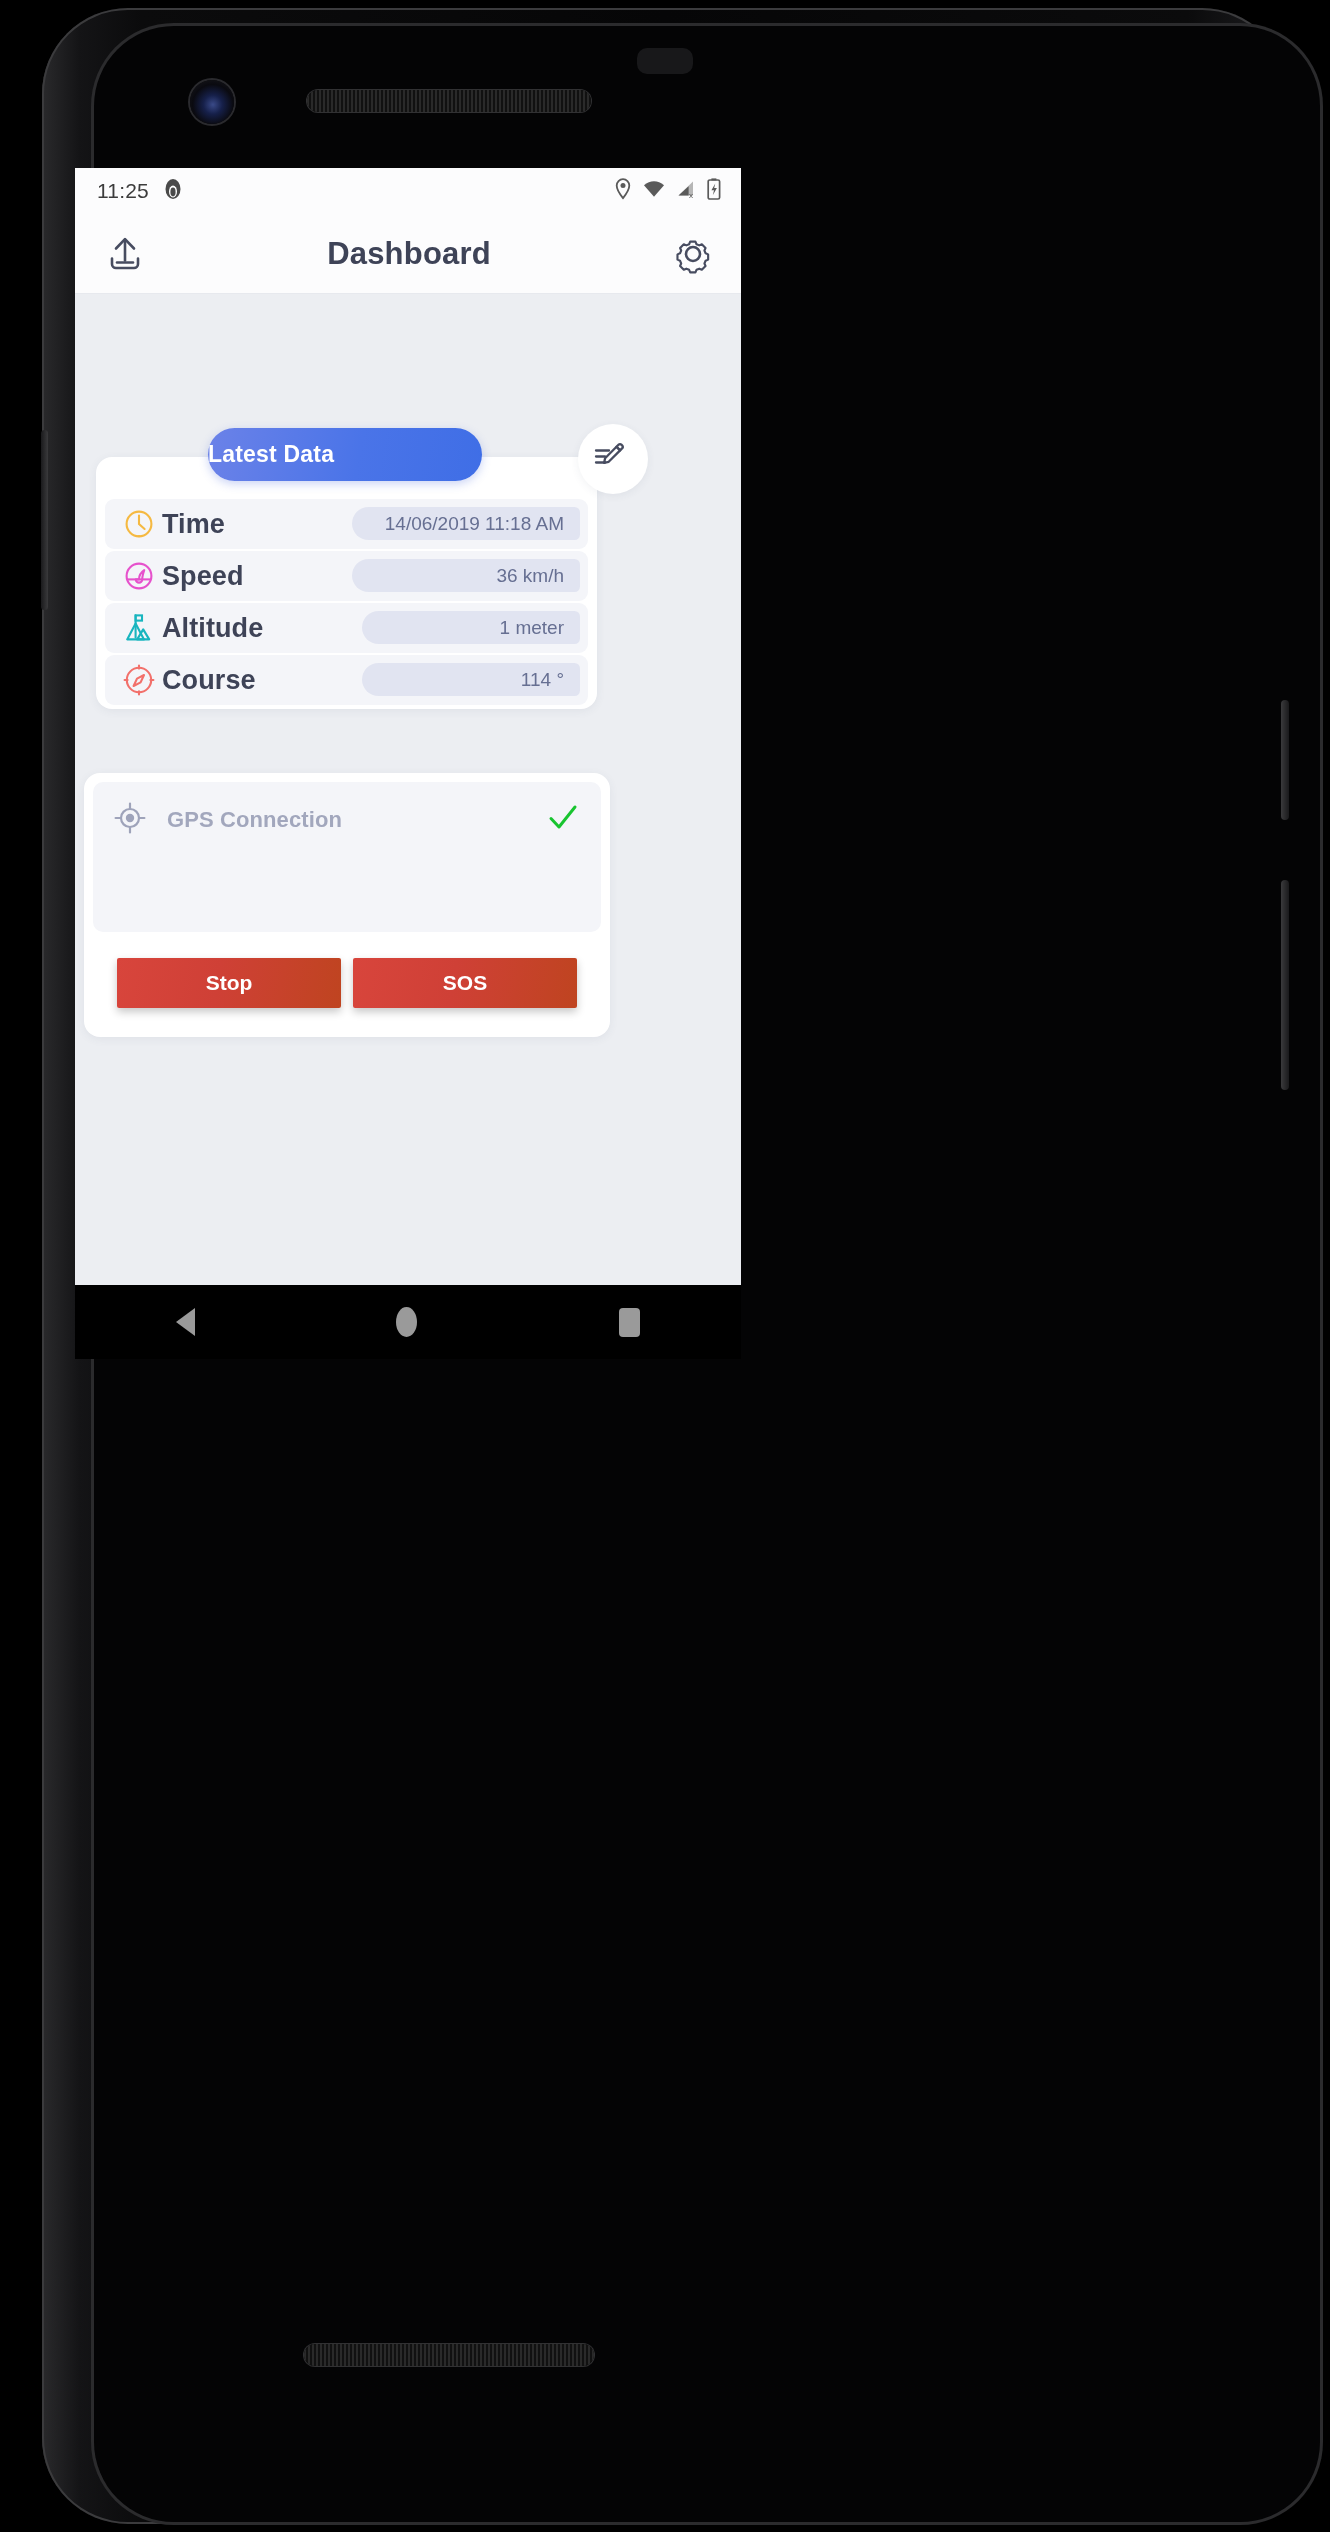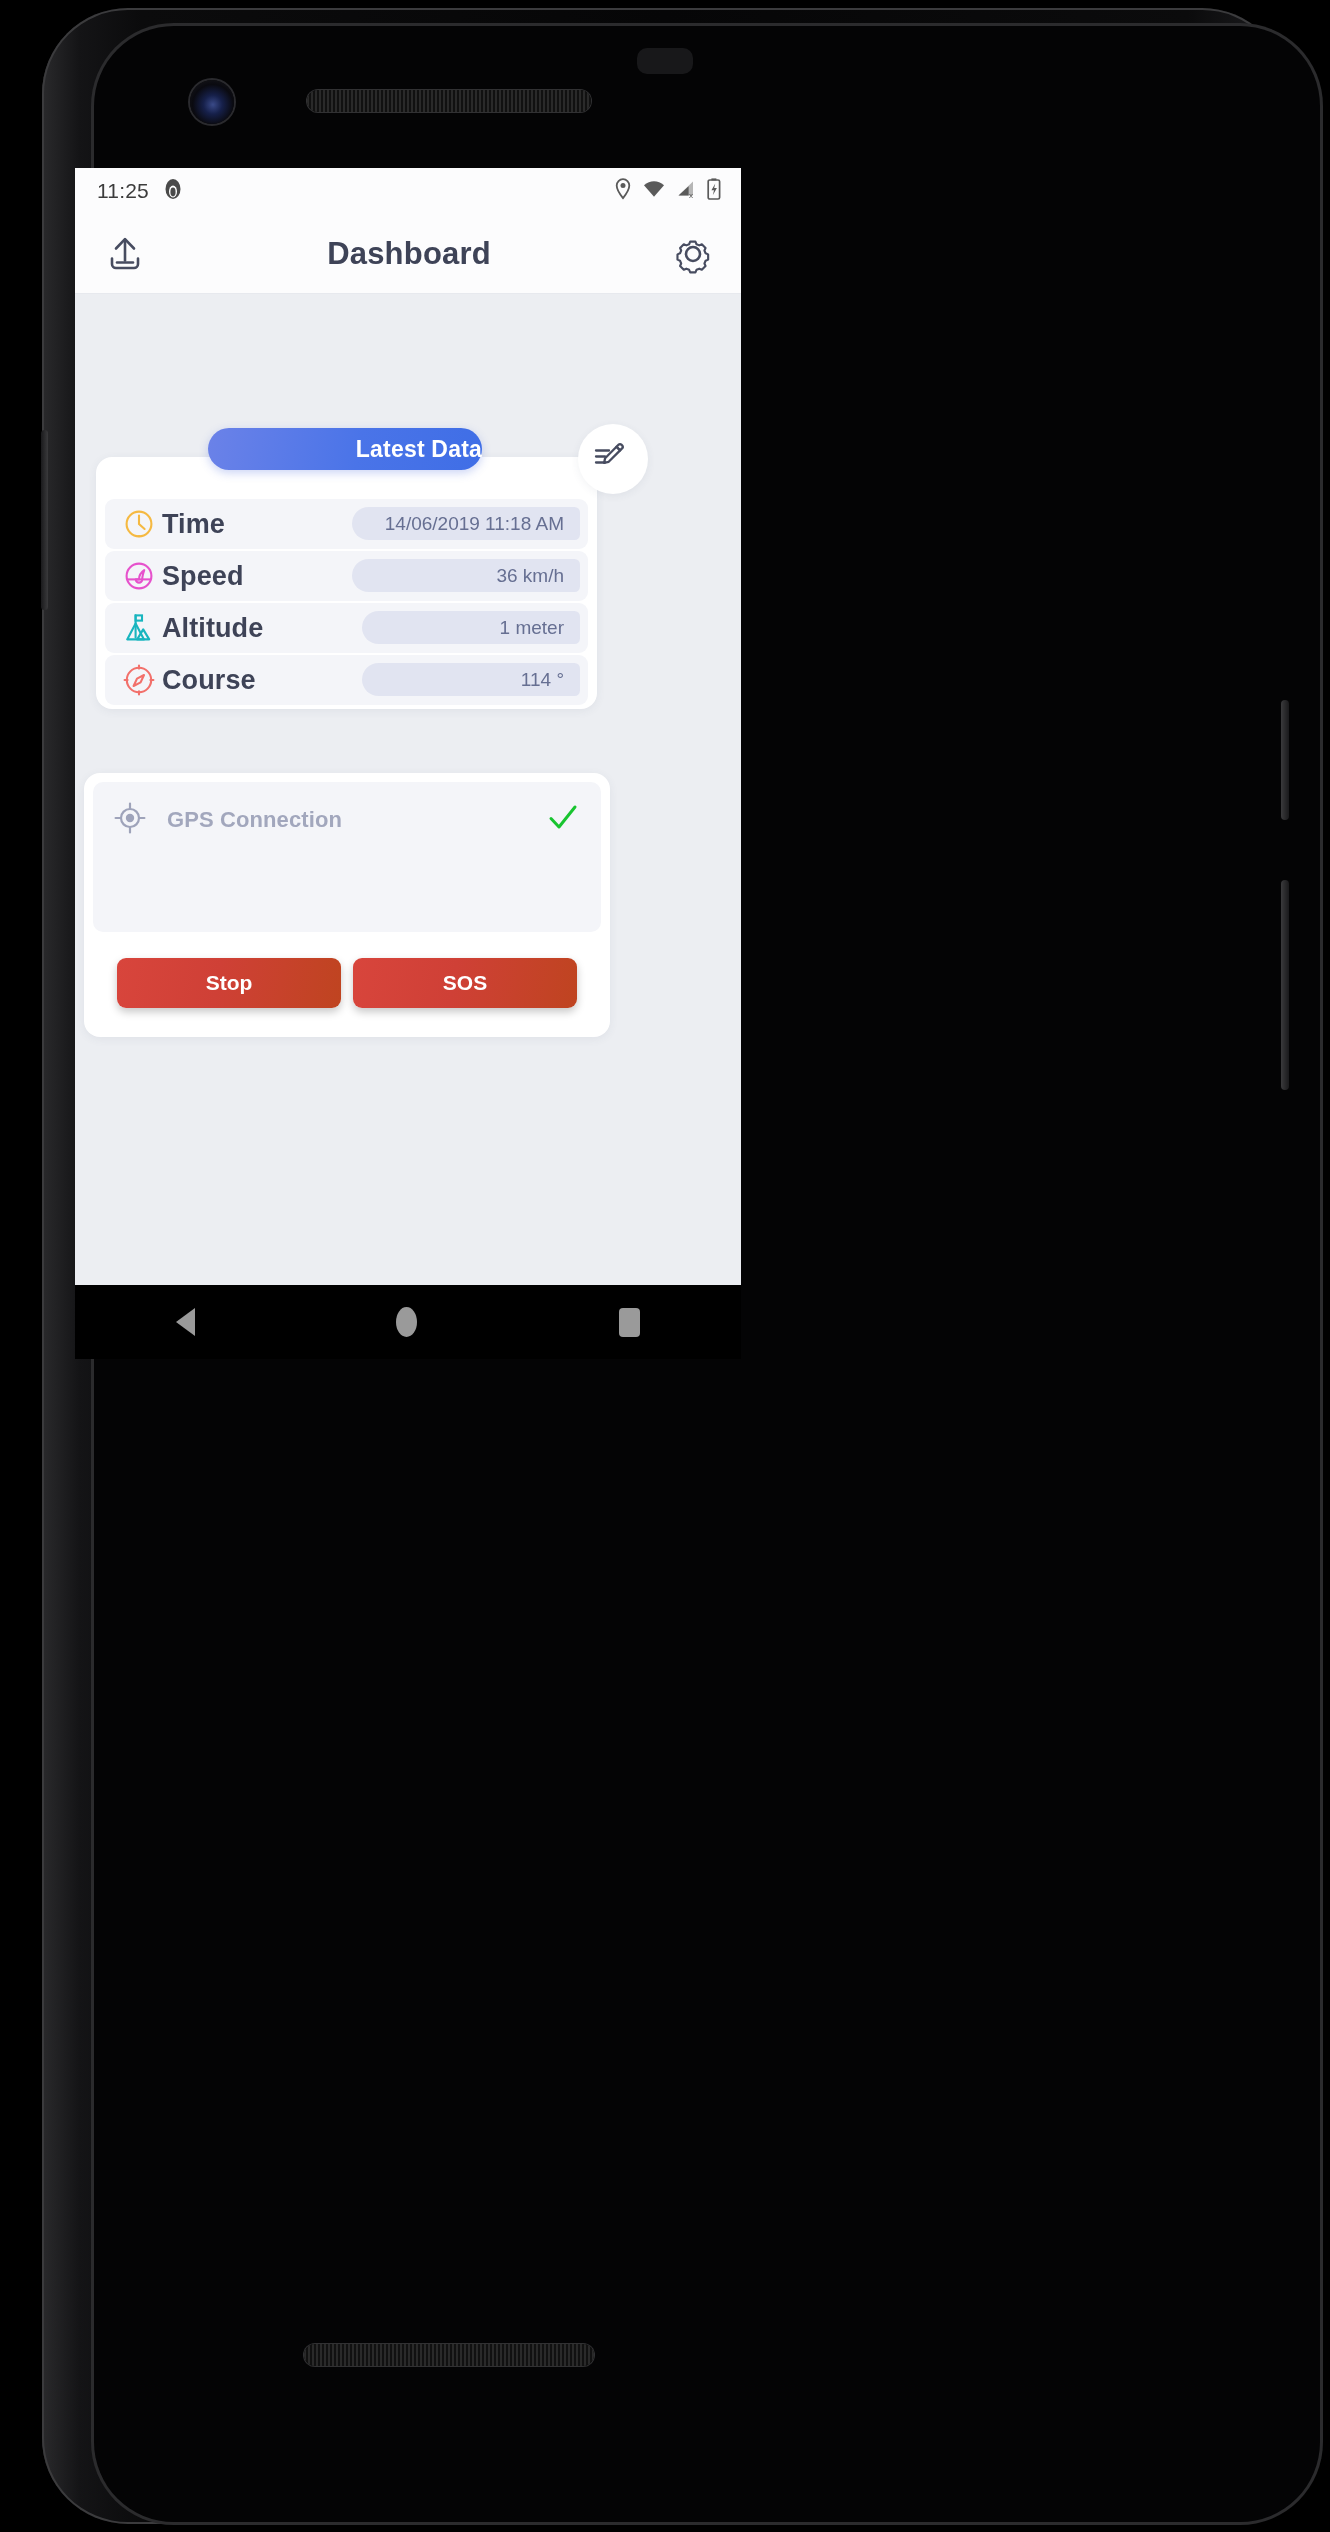--- a/index.html
+++ b/index.html
@@ -109,23 +109,23 @@
   
   #latest-data-card{
     position:absolute; left:21px; top:163px;
     width:501px; height:252px;
     background:#ffffff; border-radius:16px;
     box-shadow:0 2px 10px rgba(60,70,100,.07);
     padding:42px 9px 0 9px;
   }
   #latest-data-tab{
     position:absolute; left:133px; top:134px;
-    width:274px; height:42px; border-radius:30px;
+    width:274px; height:53px; border-radius:30px;
     background:linear-gradient(100deg,#6b82e8 0%,#4a74e8 55%,#3f6ee6 100%);
-    display:flex; align-items:center; justify-content:flex-end;
+    display:flex; align-items:center; justify-content:flex-start;
     color:#fff; font-size:23px; font-weight:700; letter-spacing:.2px;
     box-shadow:0 3px 10px rgba(70,100,220,.28);
     z-index:3;
   }
   #edit-fab{
     position:absolute; left:503px; top:130px;
     width:70px; height:70px; border-radius:50%;
     background:#ffffff;
     display:flex; align-items:center; justify-content:center;
     box-shadow:0 2px 8px rgba(60,70,100,.07);
@@ -173,21 +173,21 @@
     content:""; position:absolute; left:36px; right:0; top:0;
     height:1px; background:#e4e6ee;
   }
   .conn-label{ font-size:22px; font-weight:600; color:#a2a7bd; letter-spacing:.1px; }
   .conn-check{ margin-left:auto; }
 
   #action-buttons{
     display:flex; gap:12px; margin-top:26px; padding:0 24px;
   }
   .action-btn{
-    flex:1; height:50px; border-radius:9px;
+    flex:1; height:50px; border-radius:2px;
     display:flex; align-items:center; justify-content:center;
     color:#fff; font-size:21px; font-weight:700;
     background:linear-gradient(100deg,#d8453c 0%,#cf4036 45%,#bf4420 100%);
     box-shadow:0 4px 9px rgba(0,0,0,.22);
     border:none; cursor:pointer;
   }
 
   
   #nav-bar{
     position:absolute; left:75px; top:1285px;

